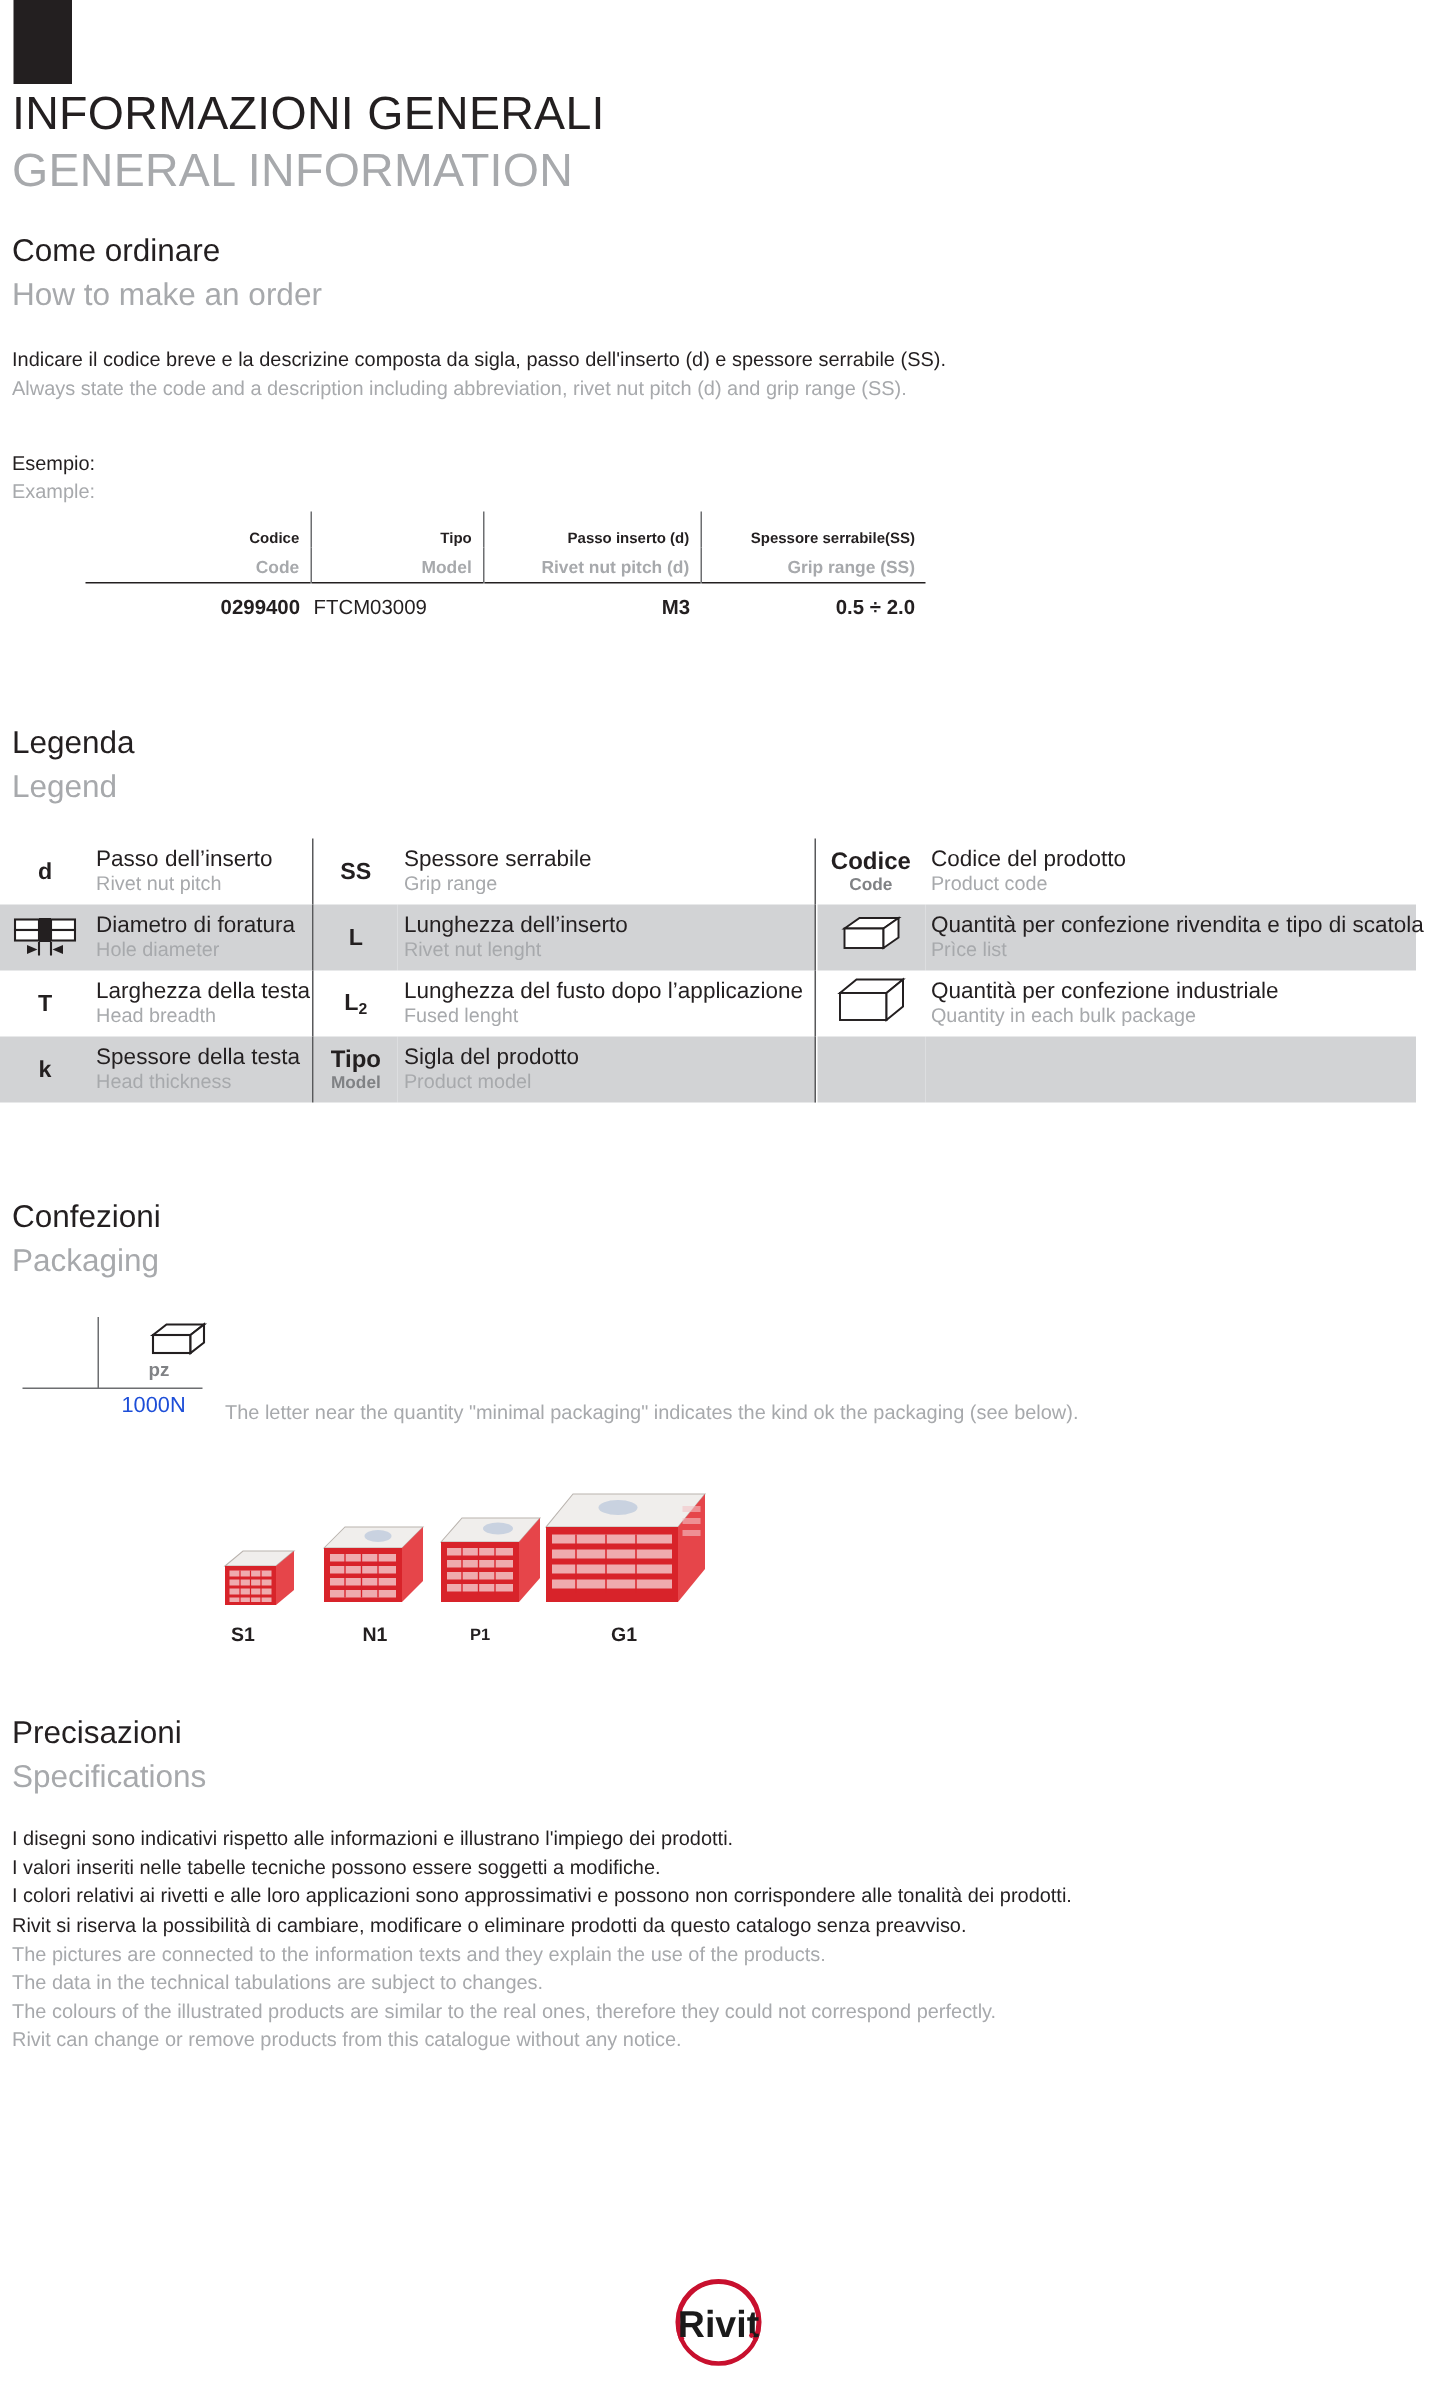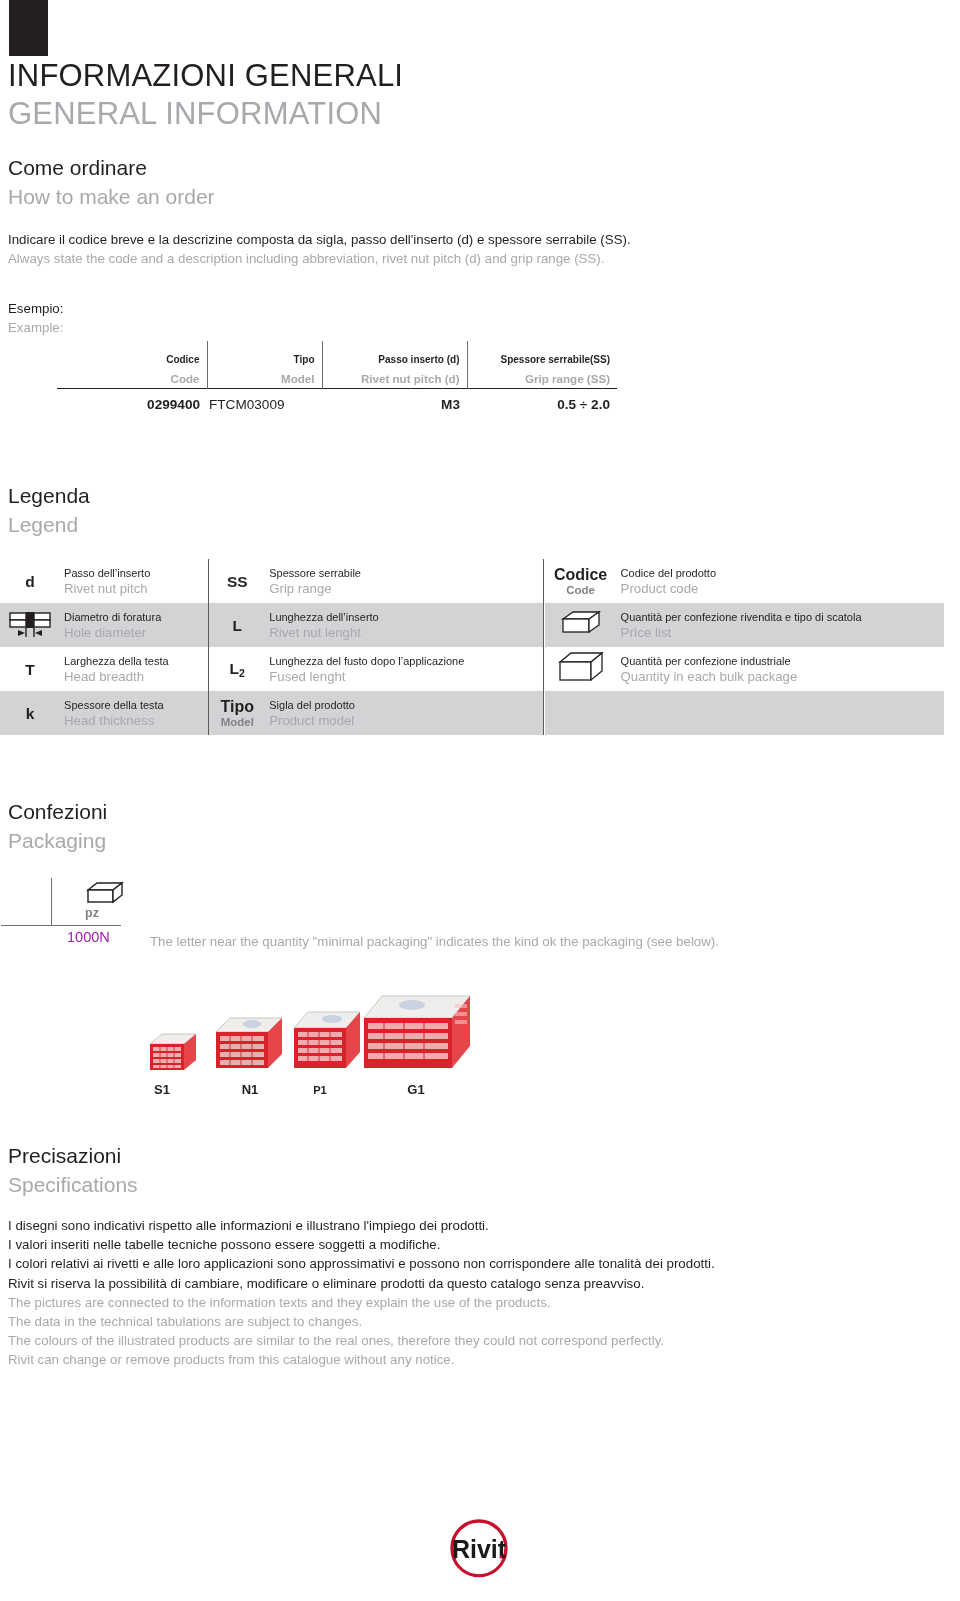--- a/index.html
+++ b/index.html
@@ -93,21 +93,21 @@
     font-size: 15.5px;
   }
   .legend td.sym .sym-en {
     display: block; font-size: 11.5px; font-weight: bold; color: #808285;
     line-height: 14px;
   }
   .legend td.sym .sym-it { display: block; line-height: 17px; }
   .legend td.sym .sym-big { font-size: 16px; }
   .legend td.desc { padding-left: 4px; }
   .legend td.desc .d-it {
-    font-size: 11px; color: #231f20; line-height: 16px; white-space: nowrap;
+    font-size: 15px; color: #231f20; line-height: 16px; white-space: nowrap;
   }
   .legend td.desc .d-en {
     font-size: 13.2px; color: #a7a9ac; line-height: 16px; white-space: nowrap;
   }
   .legend td.vdiv { border-left: 1px solid #58595b; width: 1px; padding: 0; }
   .legend td.blank { }
 
   .colsym1 { width: 60px; }
   .coldesc1 { width: 148px; }
   .colsym2 { width: 56px; }
@@ -118,35 +118,35 @@
   sub { font-size: 10.5px; vertical-align: baseline; position: relative; top: 3px; }
 
   
   .hole-icon { display: block; margin: 0 auto; }
 
   
   .h-conf { position: absolute; left: 8px; top: 799px; }
   .h-conf-en { position: absolute; left: 8px; top: 828px; }
 
   
-  .pkg-diagram { position: absolute; left: 1px; top: 878px; width: 140px; height: 76px; padding-left: 32px; }
+  .pkg-diagram { position: absolute; left: 15px; top: 878px; width: 140px; height: 76px; padding-left: 32px; }
   .pkg-vline {
     position: absolute; left: 50px; top: 0; width: 1px; height: 48px; background: #6d6e71;
   }
   .pkg-hline {
     position: absolute; left: 0px; top: 47px; width: 120px; height: 1px; background: #6d6e71;
   }
   .pkg-box { position: absolute; left: 84px; top: 1px; }
   .pkg-pz {
     position: absolute; left: 84px; top: 28px; font-size: 12.5px;
     font-weight: bold; color: #808285;
   }
   .pkg-qty {
     position: absolute; left: 66px; top: 51px; font-size: 14.5px;
-    color: #a21caf;
+    color: #1d4ed8;
   }
 
   .pkg-note-it { position: absolute; left: 150px; top: 913px; }
   .pkg-note-en { position: absolute; left: 150px; top: 932px; }
 
   
   .boxes { position: absolute; left: 0; top: 988px; width: 960px; height: 112px; }
   .boxphoto { position: absolute; }
   .boxlabel {
     position: absolute; font-size: 13px; font-weight: bold; color: #231f20;

